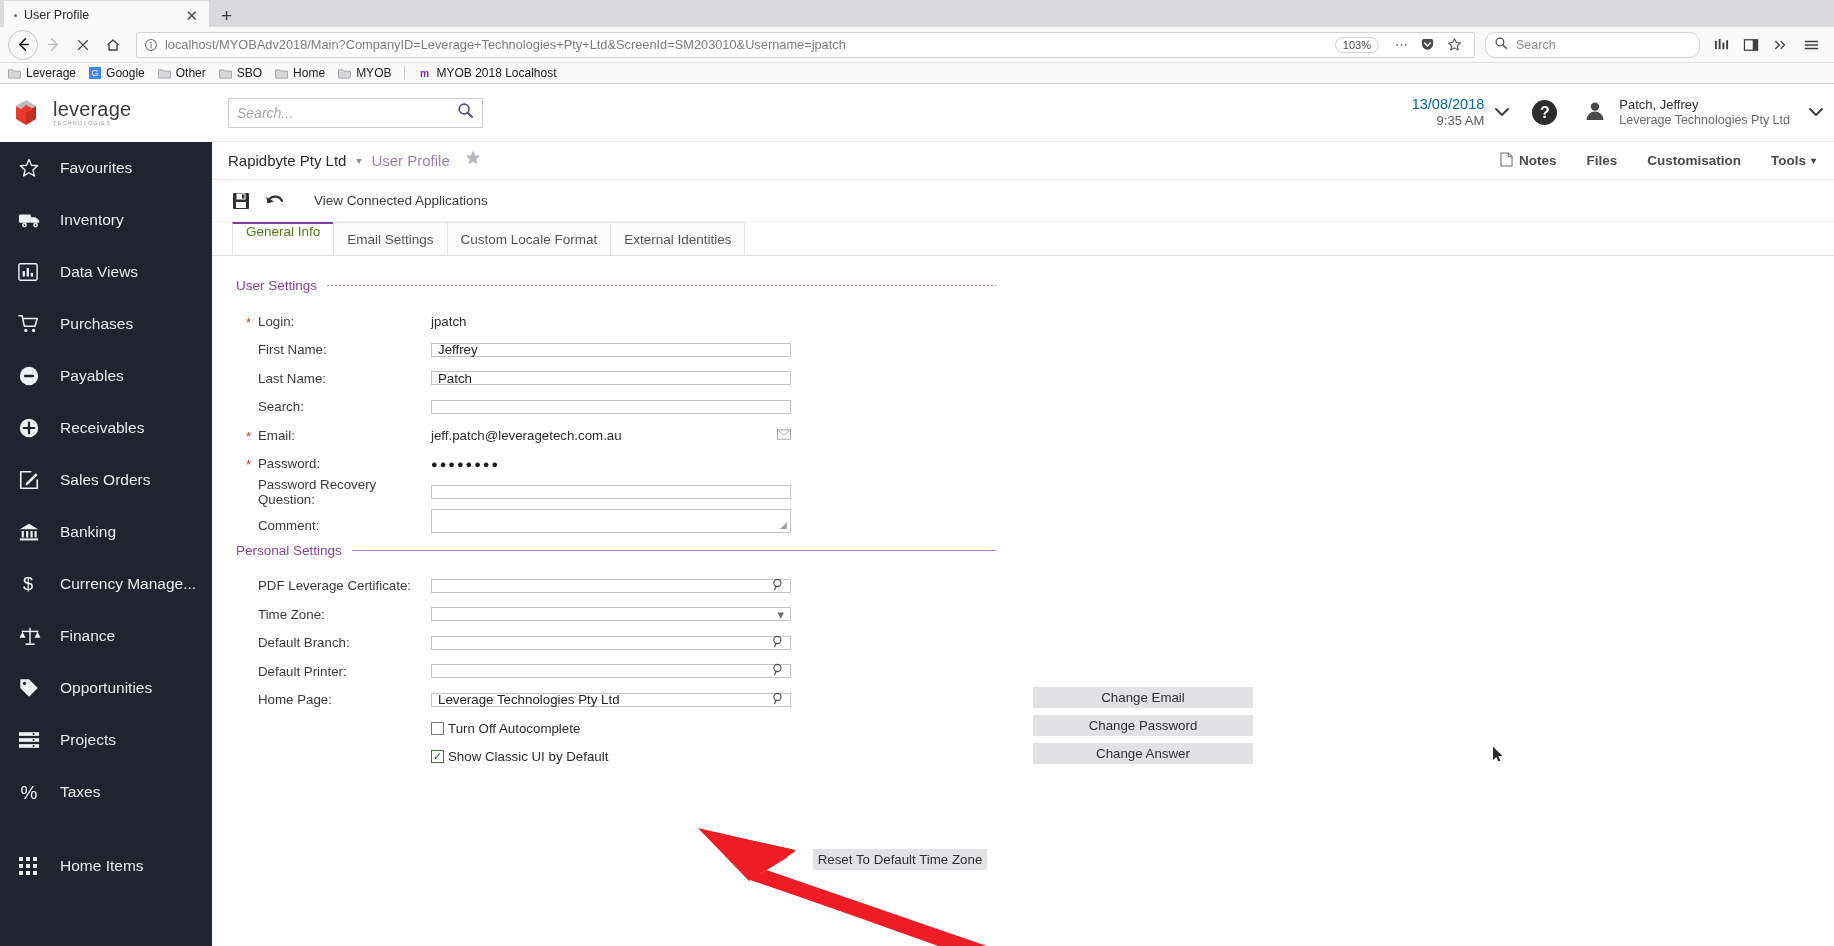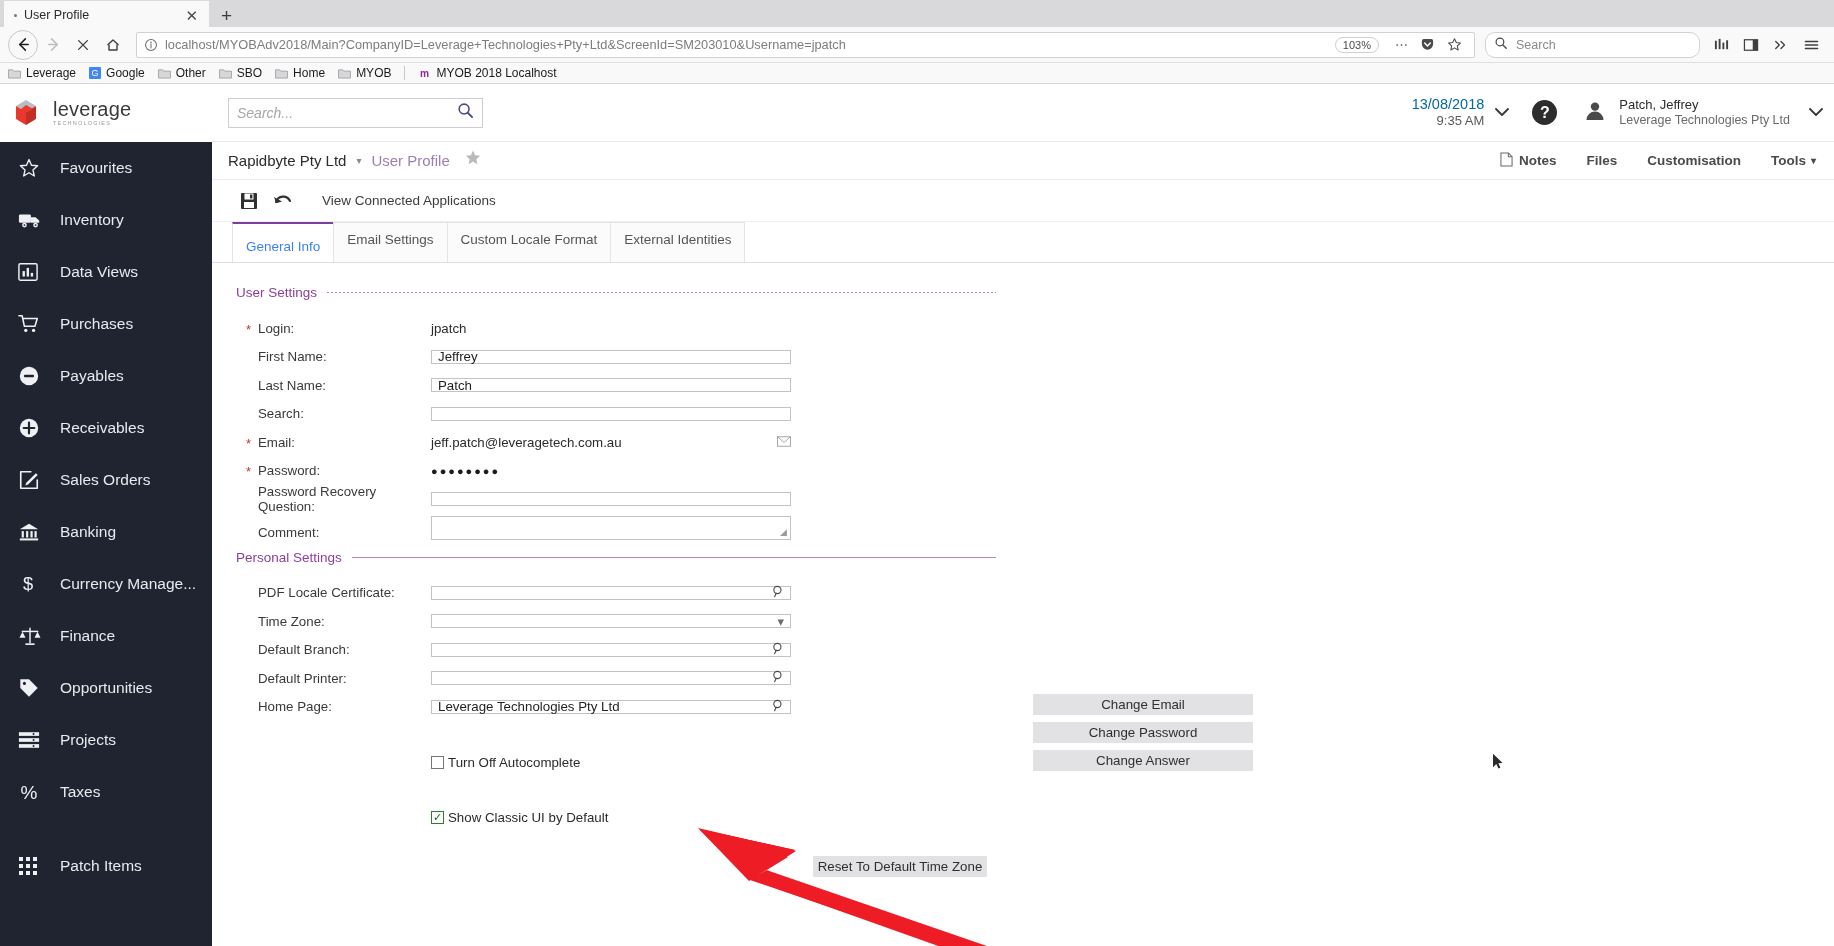--- a/index.html
+++ b/index.html
@@ -207,21 +207,21 @@
   .bc-right { margin-left: auto; display: flex; align-items: center; }
   .bc-right .bcr {
     font-size: 13.5px; color: #4a4a4a; margin-left: 30px;
     display: flex; align-items: center; font-weight: bold;
   }
   .bcr .fico { margin-right: 6px; }
 
   .toolbar {
     height: 42px;
     display: flex; align-items: center;
-    padding-left: 20px;
+    padding-left: 12px;
     border-bottom: 1px solid #efeef0;
   }
   .tb-btn {
     width: 34px; height: 30px;
     display: flex; align-items: center; justify-content: center;
     color: #303030;
   }
   .tb-link { font-size: 13.5px; color: #3c3c3c; margin-left: 22px; }
 
   .tabs {
@@ -233,24 +233,24 @@
   .ftab {
     padding: 9px 13px 8px 13px;
     font-size: 13.5px;
     color: #555558;
     border: 1px solid #e4e3e6;
     border-bottom: none;
     background: #fbfbfc;
     margin-right: -1px;
   }
   .ftab.active {
-    color: #3b82f6;
+    color: #4d7c0f;
     background: #ffffff;
     border-top: 2px solid #7b3fa0;
-    padding-top: 15px;
+    padding-top: 0;
   }
 
   .content { padding: 22px 0 0 24px; position: relative; }
 
   .sec-head {
     display: flex; align-items: center;
     margin-bottom: 14px;
     width: 760px;
   }
   .sec-title { font-size: 13.5px; color: #8b3f9e; white-space: nowrap; }
@@ -299,21 +299,21 @@
   .side-btns { position: absolute; }
   .gbtn {
     width: 222px; height: 23px;
     background: #e2e2e4;
     border: 1px solid #ffffff;
     display: flex; align-items: center; justify-content: center;
     font-size: 13.3px; color: #2f2f31;
   }
   .gbtn.small { width: 176px; }
 
-  .chk-row { display: flex; align-items: center; height: 28px; padding-left: 195px; margin-top: 27px; }
+  .chk-row { display: flex; align-items: center; height: 28px; padding-left: 195px; }
   .chkbox {
     width: 13px; height: 13px;
     border: 1px solid #767678;
     background: #fff;
     display: inline-flex; align-items: center; justify-content: center;
     margin-right: 4px;
     font-size: 11px; color: #1b5e20; line-height: 1;
   }
   .chkbox.checked { border-color: #2f7d32; }
   .chk-label { font-size: 13.3px; color: #2b2b2b; }
@@ -645,21 +645,21 @@
               <rect x="15" y="1" width="4" height="4"></rect>
               <rect x="1" y="8" width="4" height="4"></rect>
               <rect x="8" y="8" width="4" height="4"></rect>
               <rect x="15" y="8" width="4" height="4"></rect>
               <rect x="1" y="15" width="4" height="4"></rect>
               <rect x="8" y="15" width="4" height="4"></rect>
               <rect x="15" y="15" width="4" height="4"></rect>
             </g>
           </svg>
         </span>
-      <span>Patch Items</span>
+      <span>Home Items</span>
     </div>
   </div>
 
   <div class="main">
 
     <div class="app-header">
       <div class="app-search">
         <span class="as-text" title="Search...">Search...</span>
         <span>
           <svg width="17" height="17" viewBox="0 0 18 18">
@@ -830,21 +830,21 @@
           <span class="grip">◢</span>
         </div>
       </div>
 
       <div class="sec-head solid" style="margin-top:10px;">
         <span class="sec-title">Personal Settings</span>
         <span class="sec-rule"></span>
       </div>
 
       <div class="form-row">
-        <div class="f-label">PDF Locale Certificate:</div>
+        <div class="f-label">PDF Leverage Certificate:</div>
         <div class="f-input">
           <span class="ival"></span>
           <span class="iico">
             <svg width="12" height="13" viewBox="0 0 12 13">
                 <circle cx="5.4" cy="5" r="3.6" stroke="#4a4a4d" stroke-width="1.1" fill="none"></circle>
                 <path d="M4.2 8.2 L2.6 11.8" stroke="#4a4a4d" stroke-width="1.1" stroke-linecap="round"></path>
               </svg>
           </span>
         </div>
       </div>

